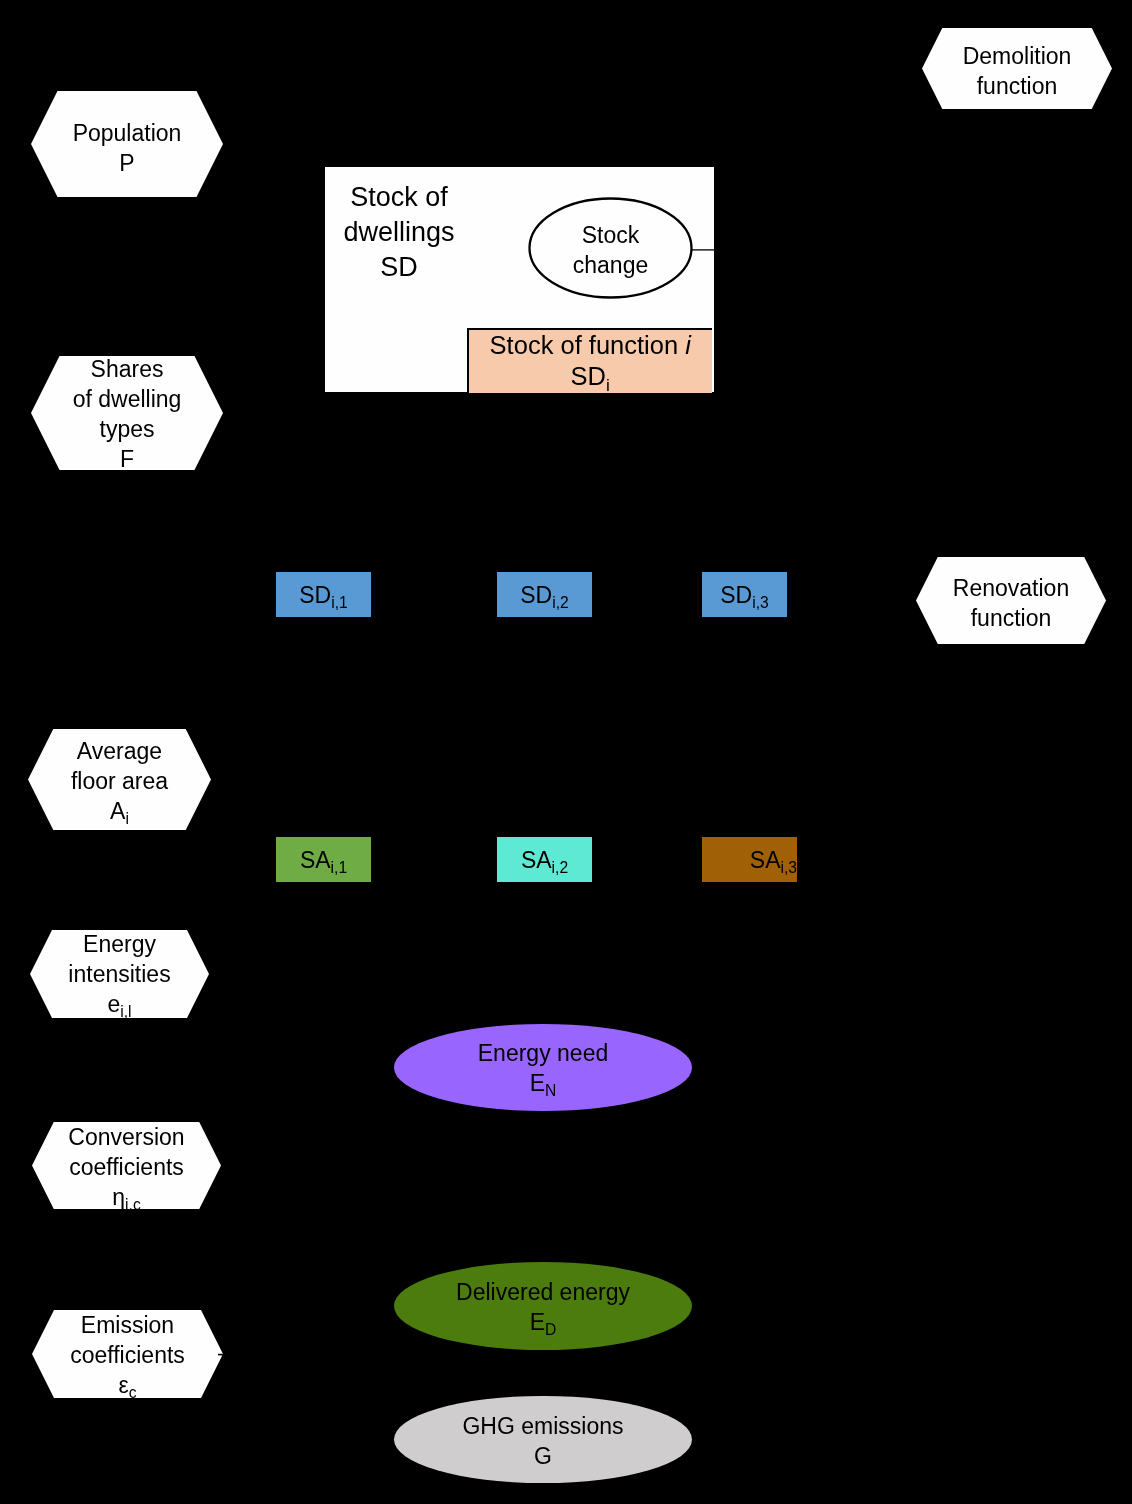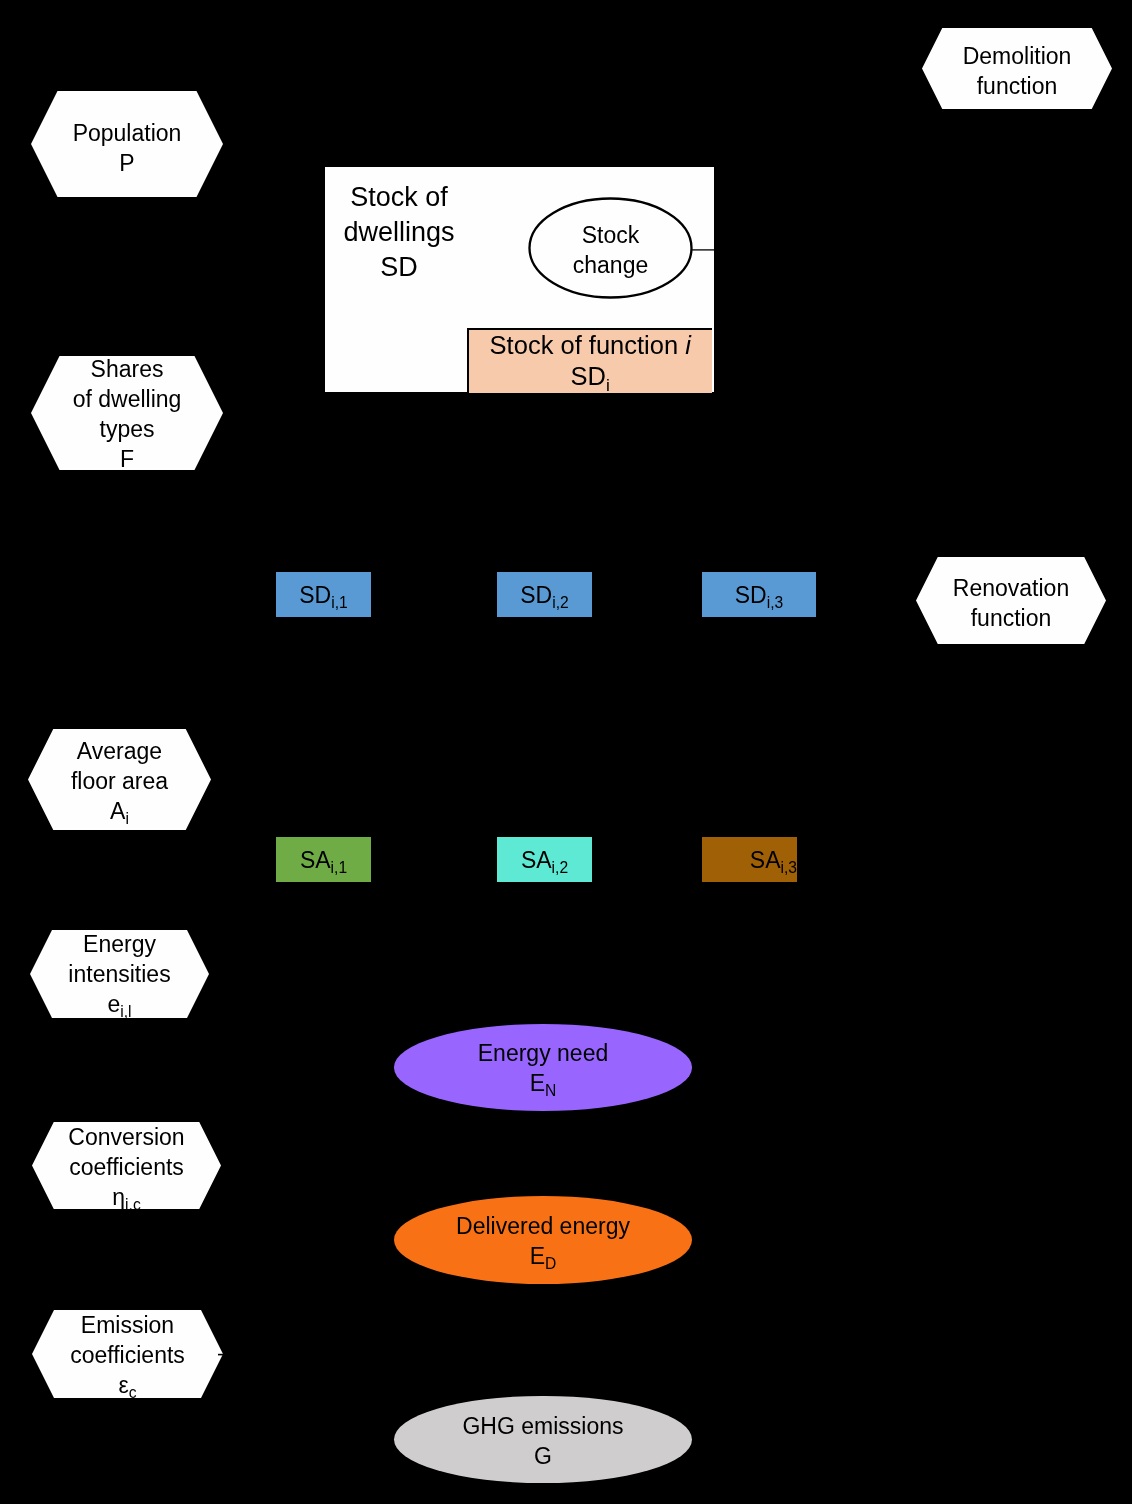--- a/index.html
+++ b/index.html
@@ -113,21 +113,21 @@
   <div class="node" style="left:276px;top:572px;width:95px;height:44.5px;background:#5B9BD5;text-align:right;">
     <div class="txt" style="position:relative;top:0.5px;">
       <span>SD</span><sub>i,1</sub>
     </div>
   </div>
   <div class="node" style="left:497px;top:572px;width:95px;height:44.5px;background:#5B9BD5;">
     <div class="txt" style="position:relative;top:0.5px;">
       <span>SD</span><sub>i,2</sub>
     </div>
   </div>
-  <div class="node" style="left:702px;top:572px;width:114px;height:44.5px;background:#5B9BD5;">
+  <div class="node" style="left:702px;top:572px;width:85px;height:44.5px;background:#5B9BD5;">
     <div class="txt" style="position:relative;top:0.5px;">
       <span>SD</span><sub>i,3</sub>
     </div>
   </div>
 
   <div class="node" style="left:276px;top:837px;width:95px;height:44.5px;background:#70AD47;text-align:center;">
     <div class="txt" style="position:relative;top:0.5px;">
       <span>SA</span><sub>i,1</sub>
     </div>
   </div>
@@ -142,21 +142,21 @@
     </div>
   </div>
 
   <div class="node ell" style="left:394px;top:1024.3px;width:298px;height:86.6px;background:#9966FF;">
     <div class="txt">
       <span>Energy need</span><br>
       <span>E</span><sub>N</sub>
     </div>
   </div>
 
-  <div class="node ell" style="left:394px;top:1196px;width:298px;height:87.8px;background:#f97316;">
+  <div class="node ell" style="left:394px;top:1262px;width:298px;height:87.8px;background:#4d7c0f;">
     <div class="txt" style="position:relative;top:1.4px;">
       <span>Delivered energy</span><br>
       <span>E</span><sub>D</sub>
     </div>
   </div>
 
   <div class="node ell" style="left:394px;top:1395.6px;width:298px;height:87.8px;background:#D0CECE;">
     <div class="txt" style="position:relative;top:1.6px;">
       <span>GHG emissions</span><br>
       <span>G</span>

